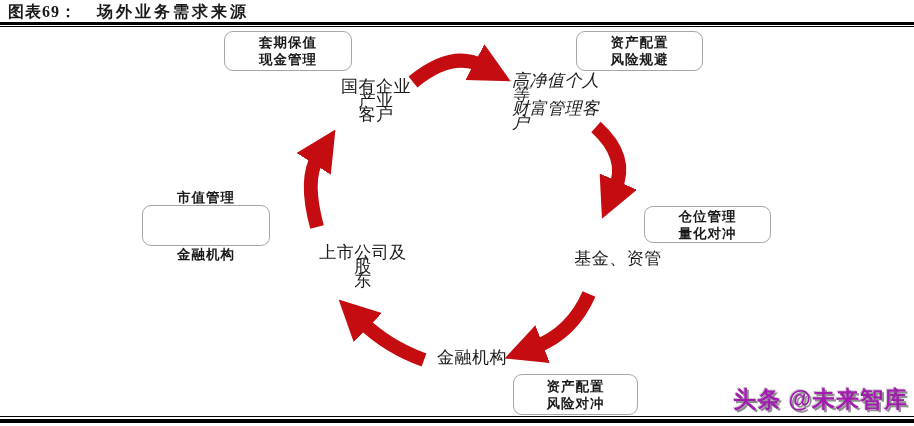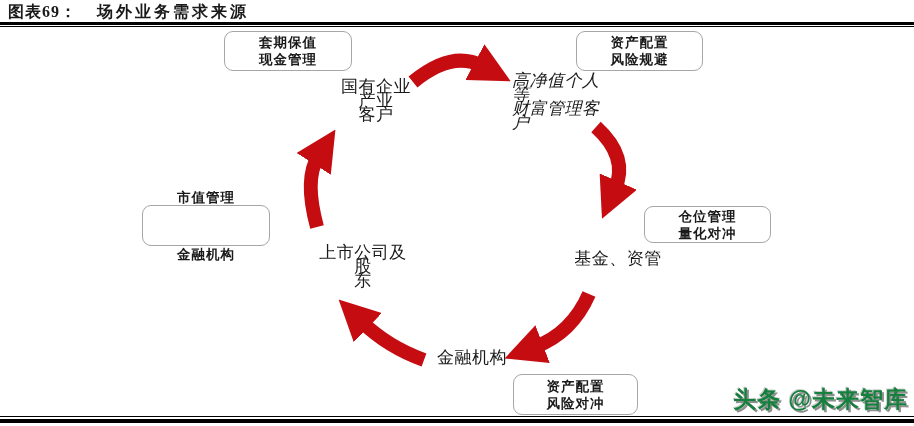--- a/index.html
+++ b/index.html
@@ -67,21 +67,21 @@
   .node-1{left:333px;top:80px;width:86px;text-align:center;}
   .node-2{left:512px;top:74px;width:90px;text-align:left;font-style:italic;}
   .node-3{left:573px;top:252px;width:90px;text-align:center;}
   .node-4{left:437px;top:351px;width:80px;text-align:left;}
   .node-5{left:277px;top:246px;width:92px;text-align:center;margin-left:40px;}
   
   .watermark{
     position:absolute;right:6px;top:384px;
     font-family:"Liberation Sans","DejaVu Sans",sans-serif;
     font-size:23px;font-weight:bold;letter-spacing:1px;
-    color:#15803d;
+    color:#a21caf;
     text-shadow:2px 2px 0 #8f8f8f,-1px -1px 0 #cfcfcf;
     white-space:nowrap;
   }
 </style>
 </head>
 <body>
 
 <div class="page">
 
   <div class="title-row">

